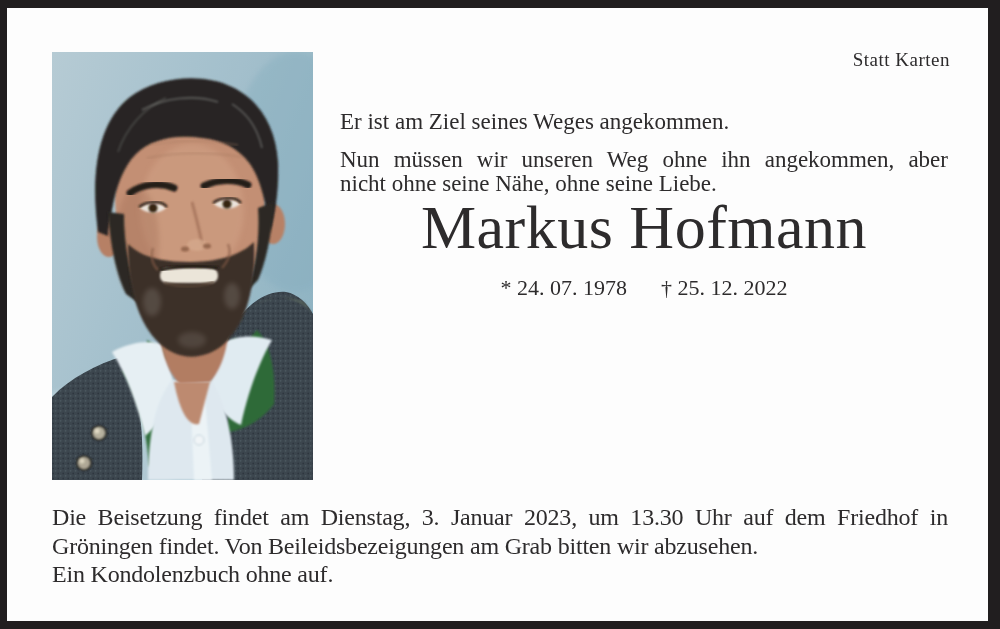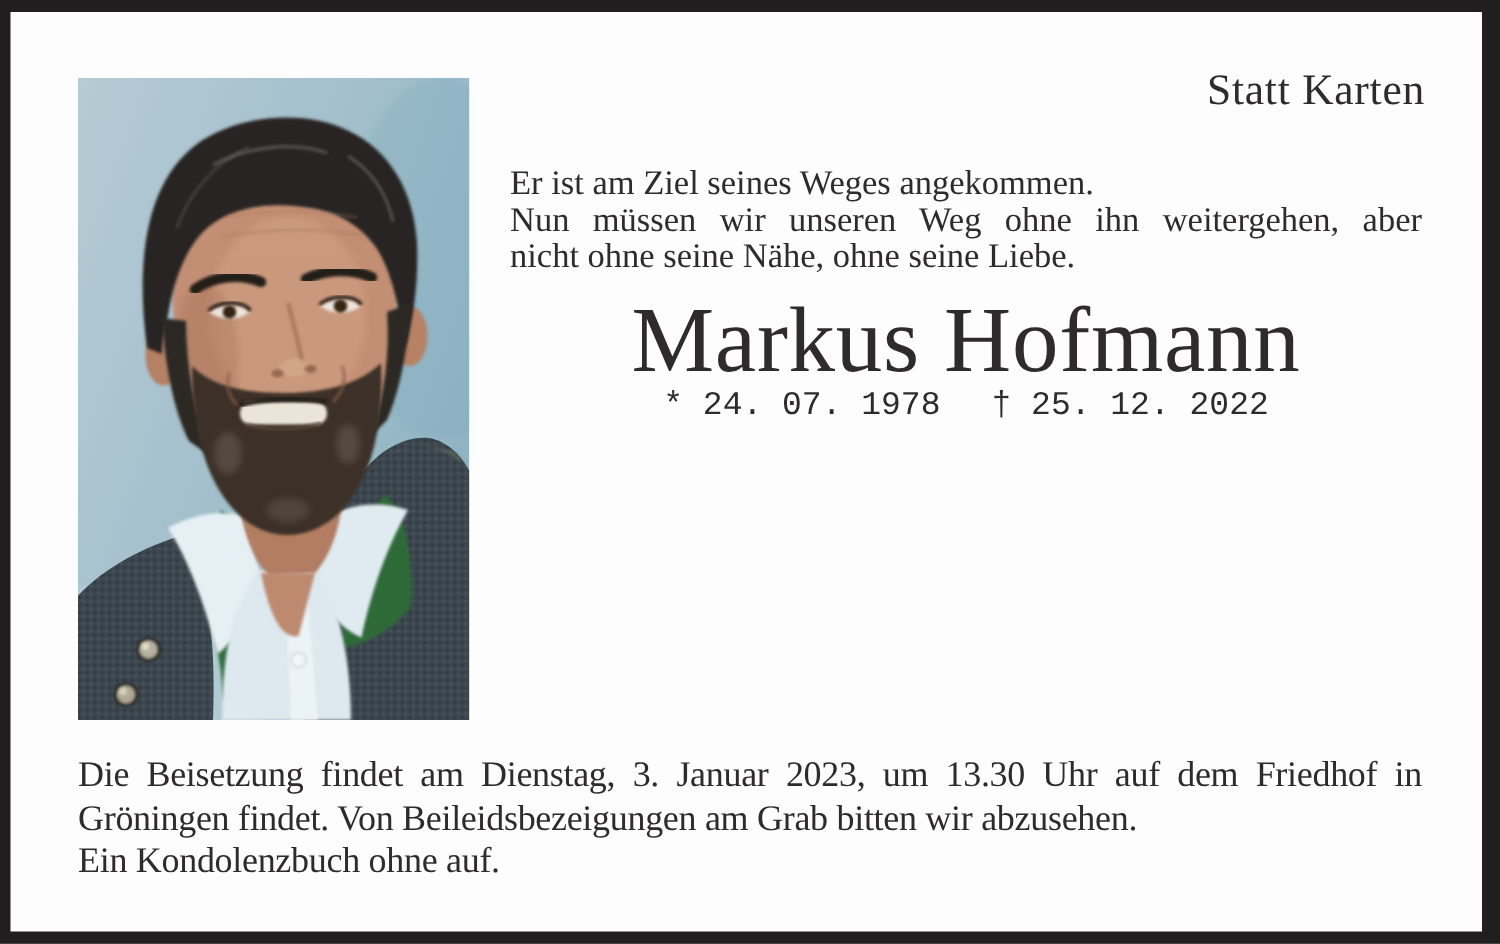--- a/index.html
+++ b/index.html
@@ -26,47 +26,46 @@
     left: 45px; top: 44px;
     width: 261px; height: 428px;
     overflow: hidden;
     filter: saturate(0.95) contrast(0.98);
   }
   .photo svg { display: block; width: 261px; height: 428px; }
 
   .statt-karten {
     position: absolute;
     top: 39px; right: 38px;
-    font-size: 29px; line-height: 26px;
+    font-size: 19px; line-height: 26px;
     text-align: right;
     letter-spacing: 0.5px;
   }
   .intro {
     position: absolute;
     left: 333px; top: 102px; width: 608px;
     font-size: 23px; line-height: 24px;
   }
-  .intro .first-line { margin-bottom: 1px; }
+  .intro .first-line { margin-bottom: 14px; }
   .justify { text-align: justify; text-align-last: justify; }
 
   .name-block {
     position: absolute;
     left: 333px; top: 190px; width: 608px;
     text-align: center;
   }
   .deceased-name {
     font-size: 62px; line-height: 58px;
     white-space: nowrap;
     letter-spacing: 0.5px;
   }
   .dates {
-    margin-top: 2px;
+    margin-top: 19px;
     font-size: 22px; line-height: 26px;
     white-space: nowrap;
-    font-family: Liberation Mono, monospace;
   }
   .dates .death { display: inline-block; margin-left: 34px; }
 
   .mourners {
     position: absolute;
     left: 333px; top: 302px; width: 608px;
     font-size: 22px; line-height: 25px;
     font-weight: bold;
     letter-spacing: 0.2px;
   }
@@ -173,21 +172,21 @@
         <circle cx="45" cy="379" r="2.5" fill="#e4ddc6" filter="url(#soft)"></circle>
         <circle cx="32" cy="411" r="7" fill="#b0a995" stroke="#23201c" stroke-width="2" filter="url(#soft)"></circle>
         <circle cx="30" cy="409" r="2.5" fill="#ded6bf" filter="url(#soft)"></circle>
       </svg>
     </div>
 
     <div class="statt-karten">Statt Karten</div>
 
     <div class="intro">
       <div class="first-line">Er ist am Ziel seines Weges angekommen.</div>
-      <div class="justify">Nun müssen wir unseren Weg ohne ihn weitergehen, aber</div>
+      <div class="justify">Nun müssen wir unseren Weg ohne ihn angekommen, aber</div>
       <div>nicht ohne seine Nähe, ohne seine Liebe.</div>
     </div>
 
     <div class="name-block">
       <div class="deceased-name">Markus Hofmann</div>
       <div class="dates">
         <span class="birth">* 24. 07. 1978</span><span class="death">† 25. 12. 2022</span>
       </div>
     </div>
 

